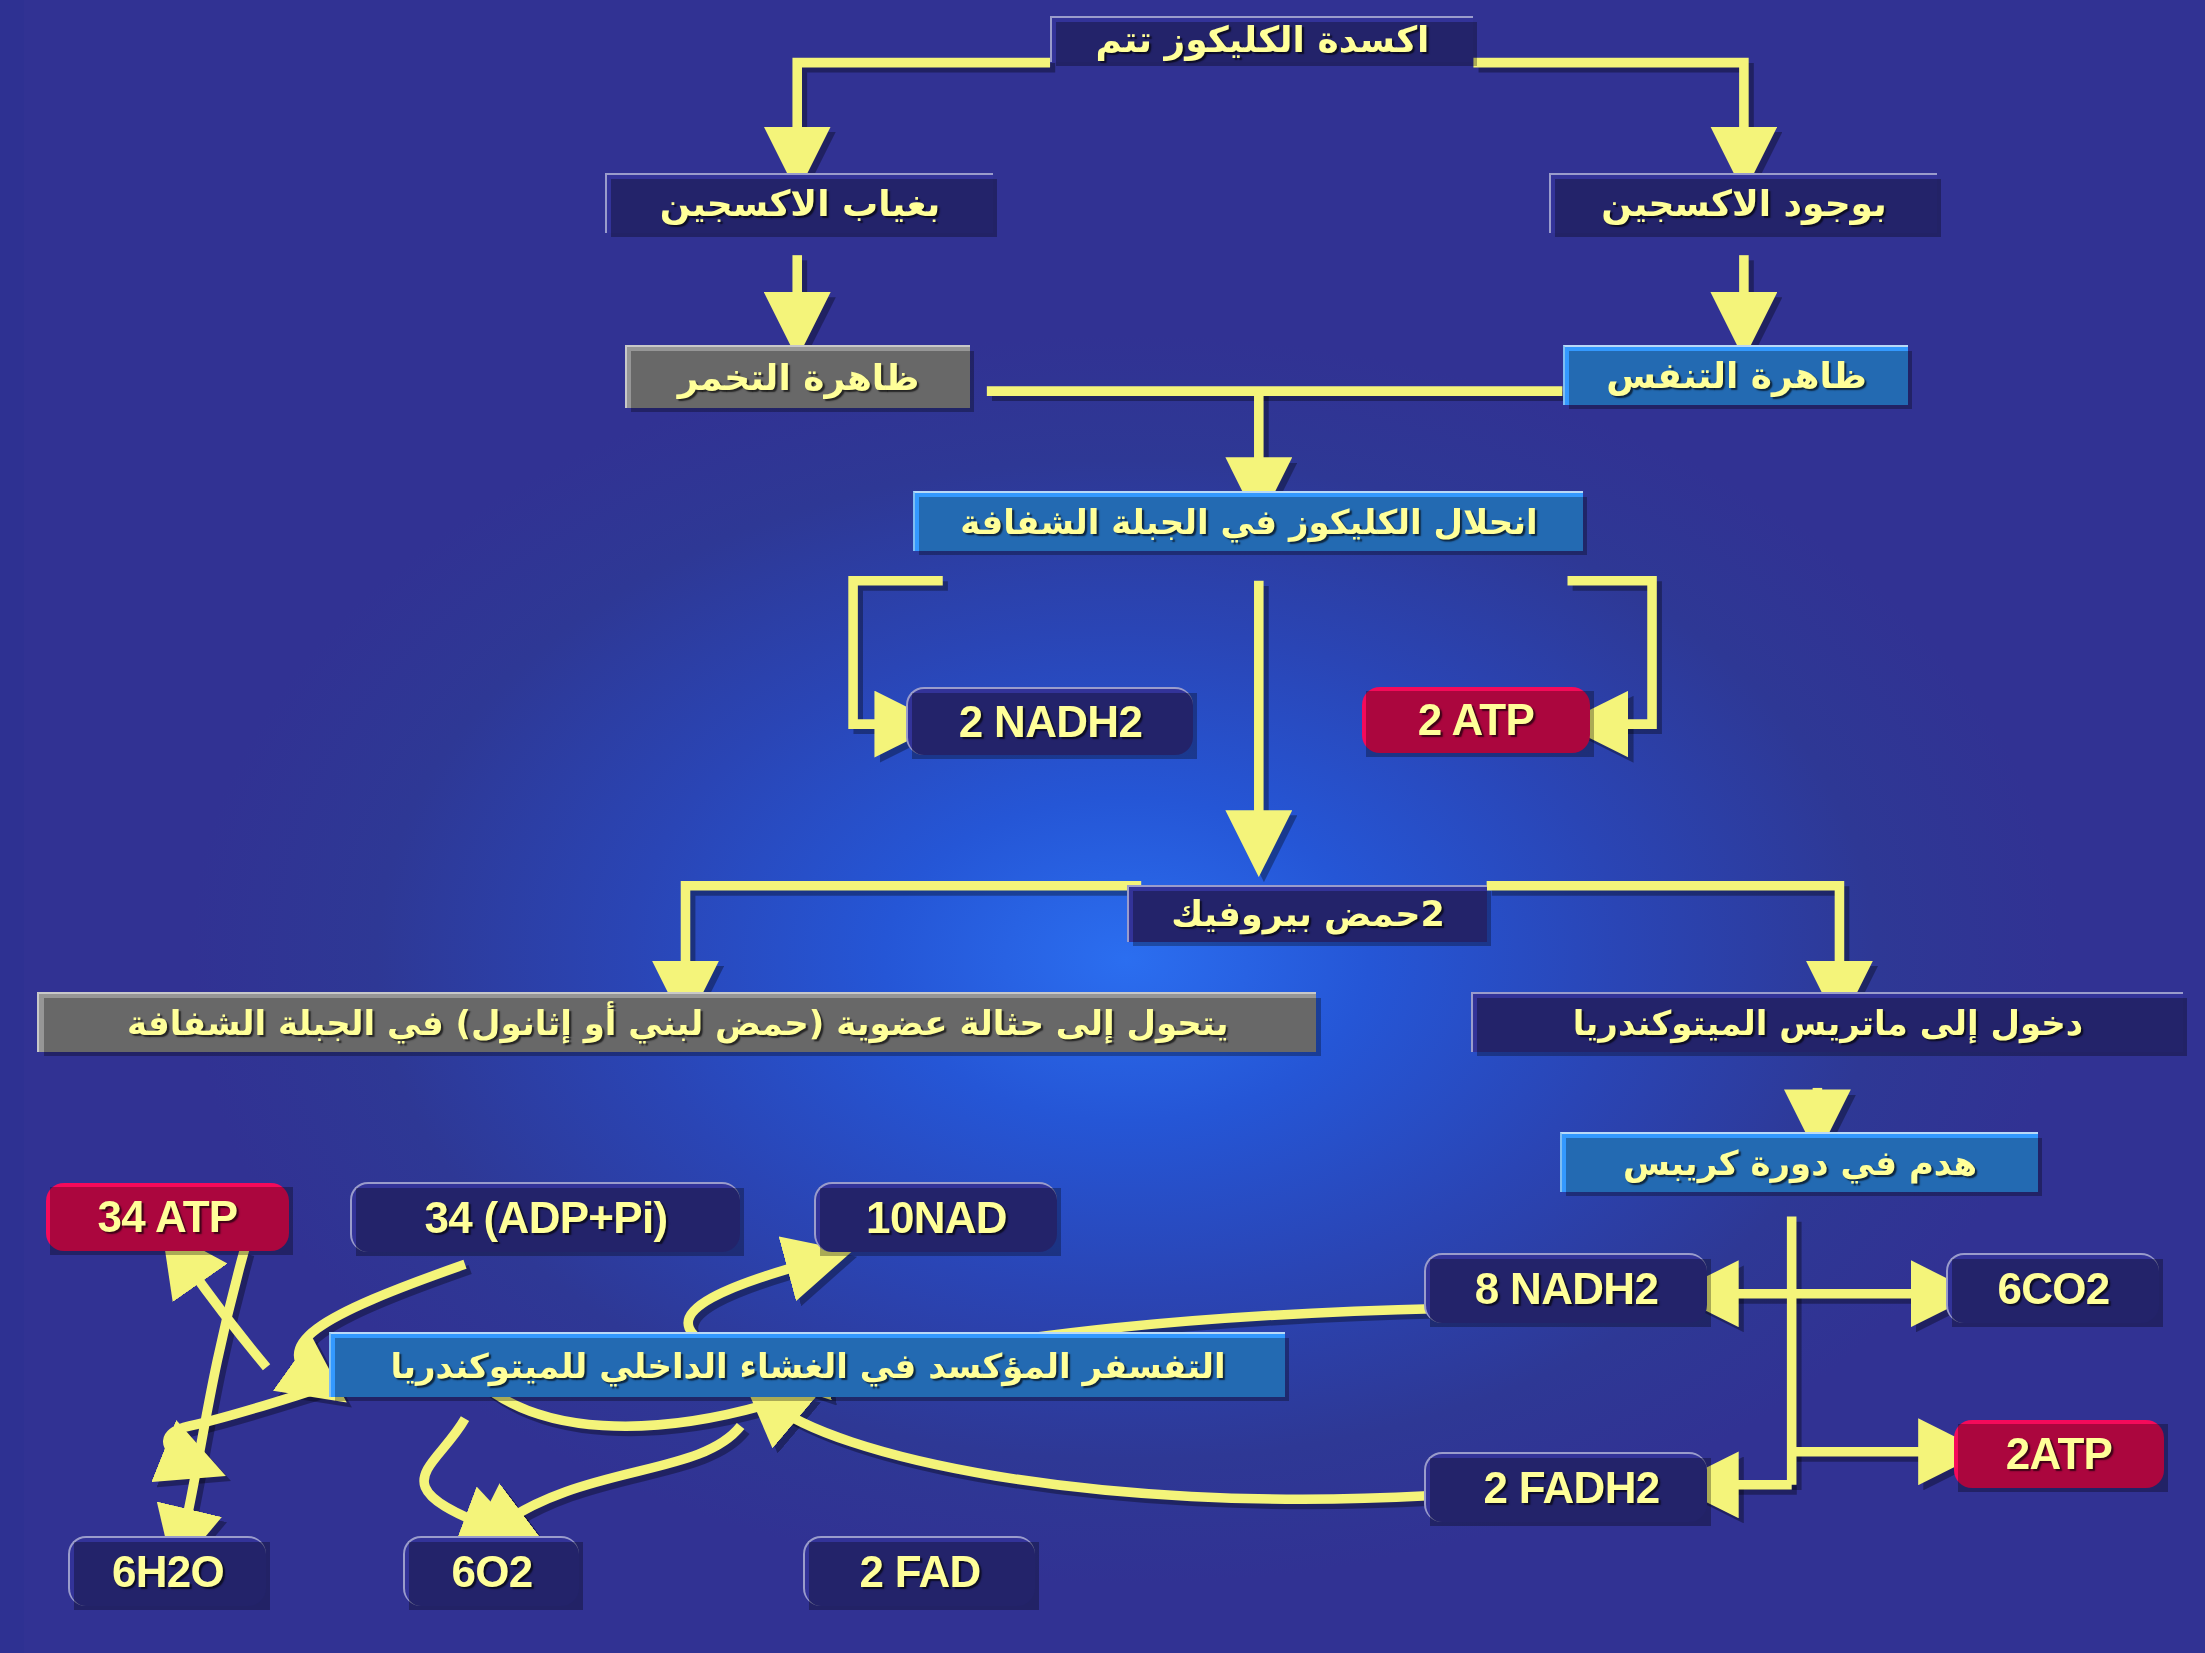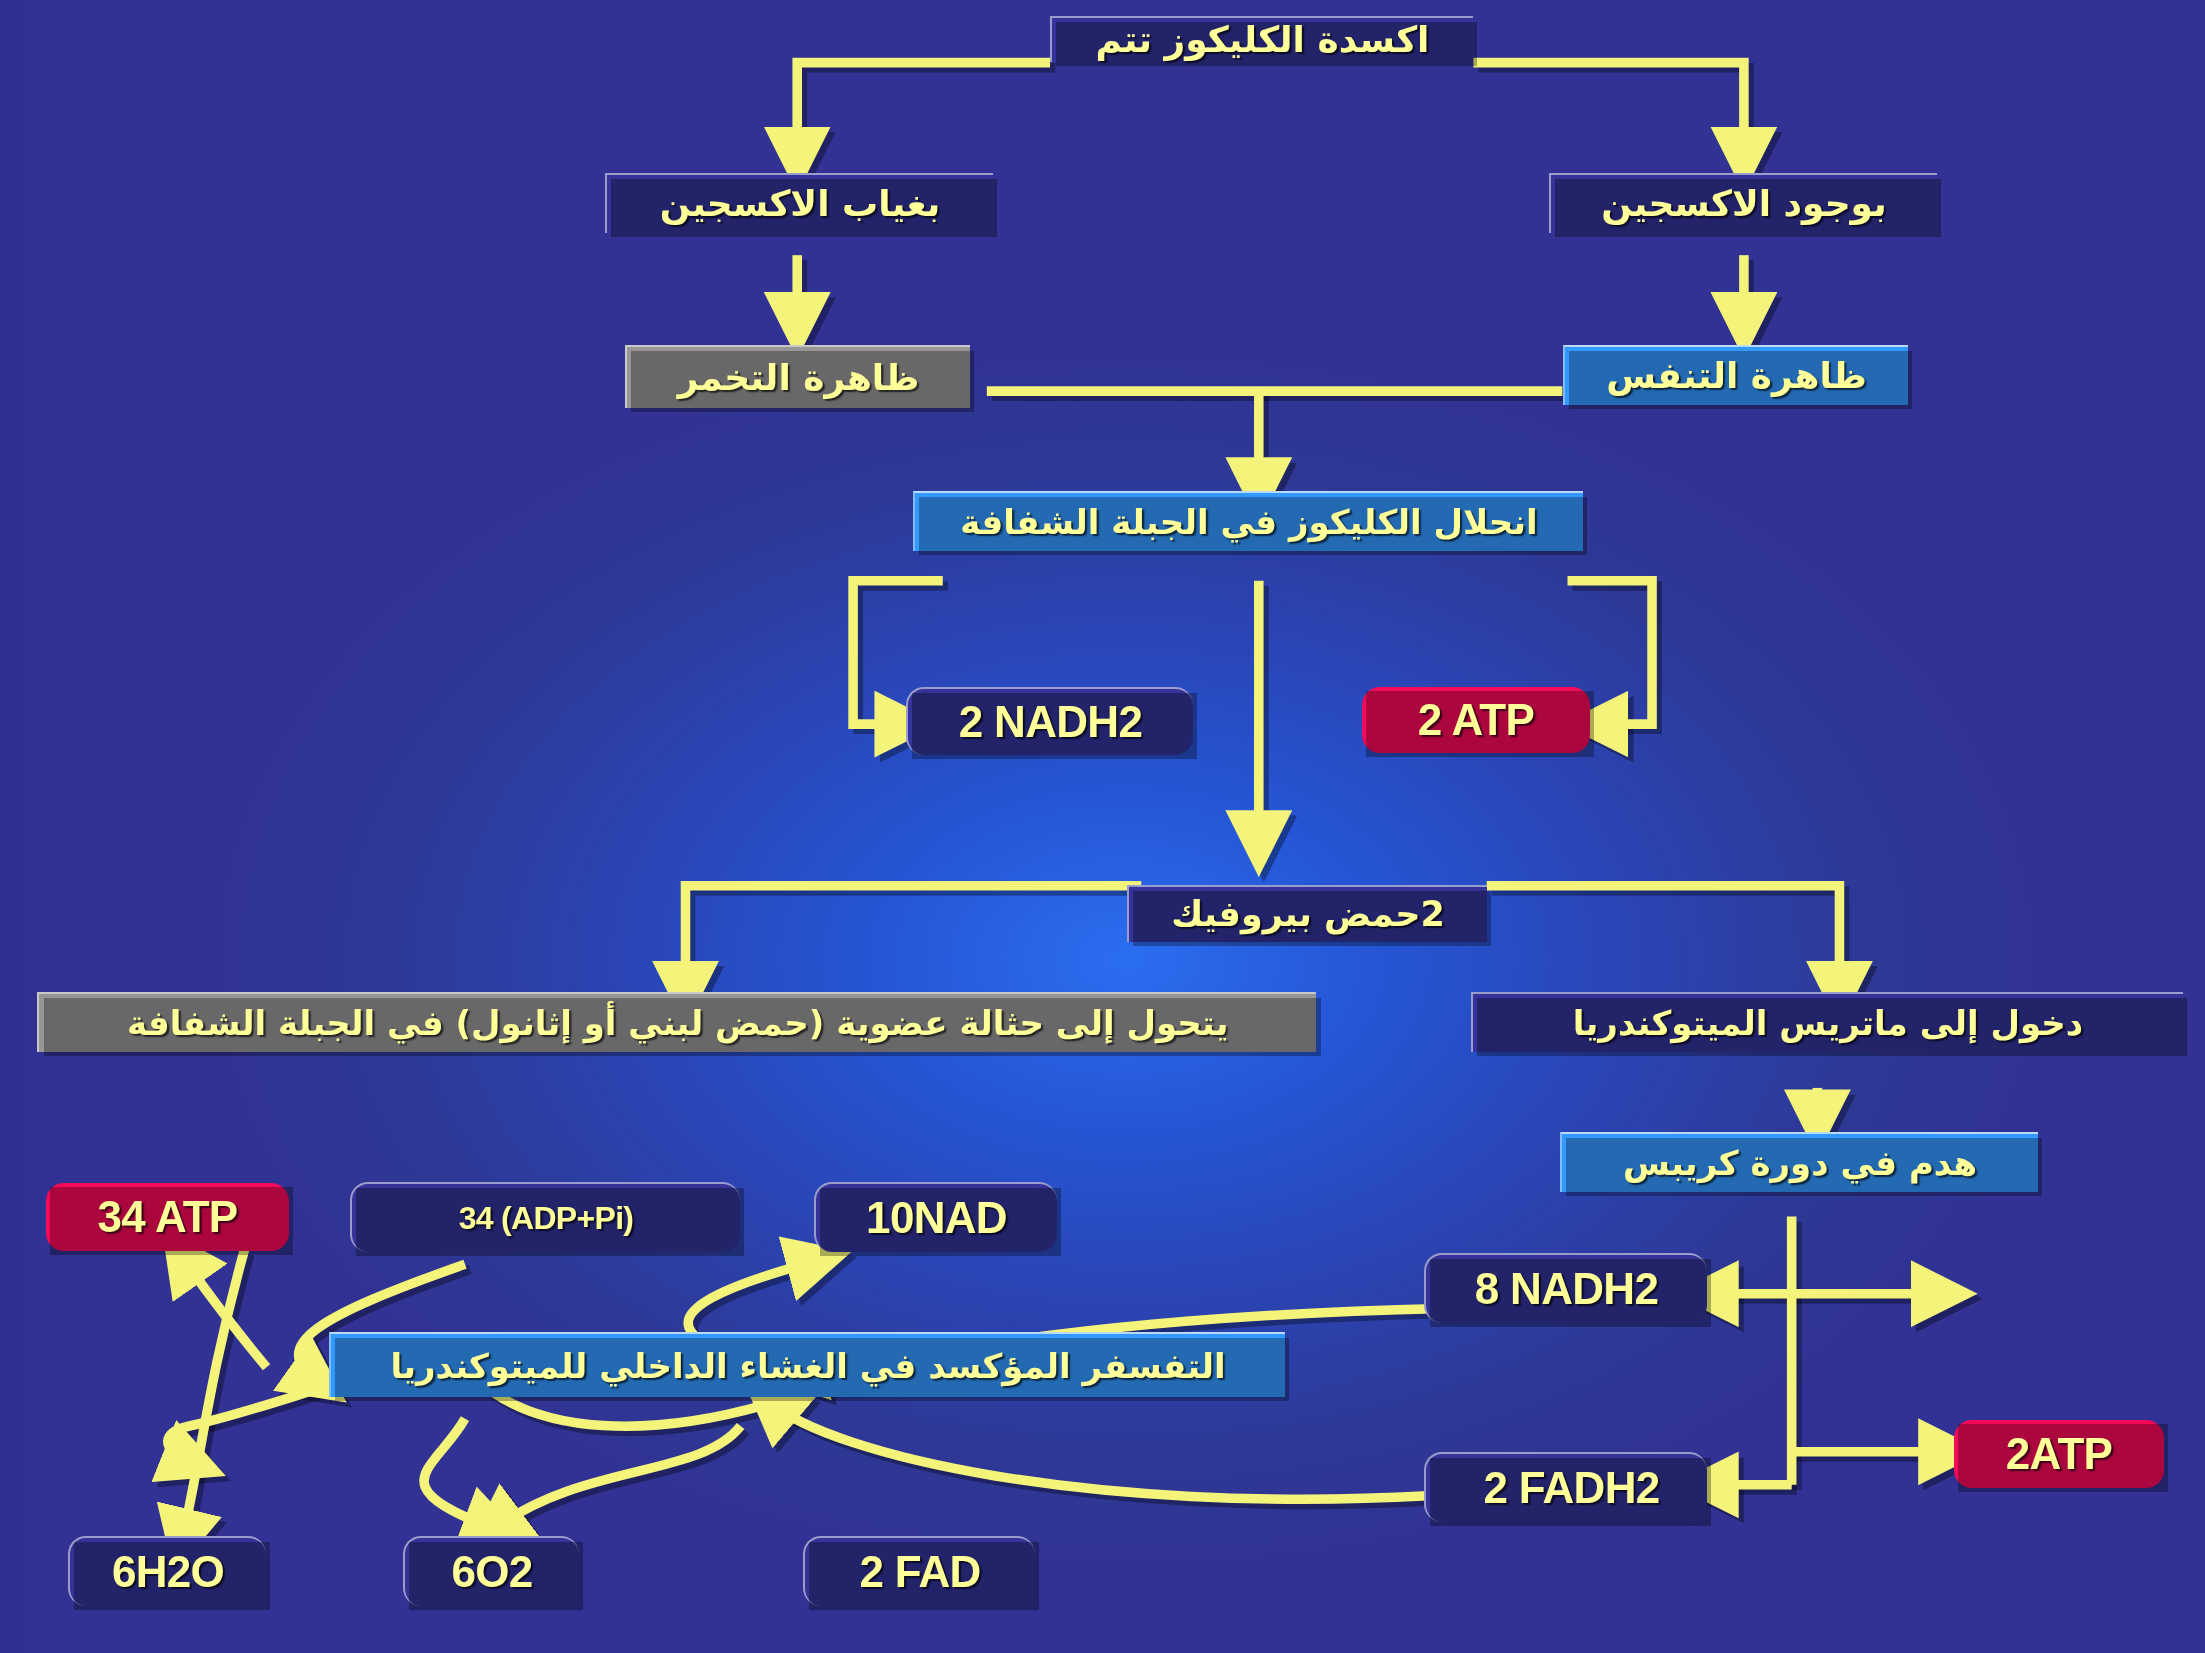--- a/index.html
+++ b/index.html
@@ -162,32 +162,35 @@
   </div>
 
   <div class="box cyan ar" style="left:1536px;top:1132px;width:478px;height:60px;font-size:34px;">
     <span>هدم  في دورة كريبس</span>
   </div>
 
   <div class="box pink lat" style="left:22px;top:1183px;width:243px;height:68px;font-size:44px;">
     <span>34 ATP</span>
   </div>
 
-  <div class="box navy lat" style="left:326px;top:1182px;width:390px;height:70px;font-size:32px;">
+  <div class="box navy lat" style="left:326px;top:1182px;width:390px;height:70px;font-size:44px;">
     <span>34 (ADP+Pi)</span>
   </div>
 
   <div class="box navy lat" style="left:790px;top:1182px;width:243px;height:70px;font-size:44px;">
     <span>10NAD</span>
   </div>
 
   <div class="box navy lat" style="left:1400px;top:1253px;width:283px;height:70px;font-size:44px;">
     <span>8 NADH2</span>
   </div>
 
+  <div class="box navy lat" style="left:1922px;top:1253px;width:213px;height:70px;font-size:44px;">
+    <span>6CO2</span>
+  </div>
 
   <div class="box cyan ar" style="left:305px;top:1332px;width:956px;height:65px;font-size:34px;">
     <span>التفسفر المؤكسد في الغشاء الداخلي للميتوكندريا</span>
   </div>
 
   <div class="box pink lat" style="left:1930px;top:1420px;width:210px;height:68px;font-size:44px;">
     <span>2ATP</span>
   </div>
 
   <div class="box navy lat" style="left:1400px;top:1452px;width:283px;height:70px;font-size:44px;padding-left:10px;">

